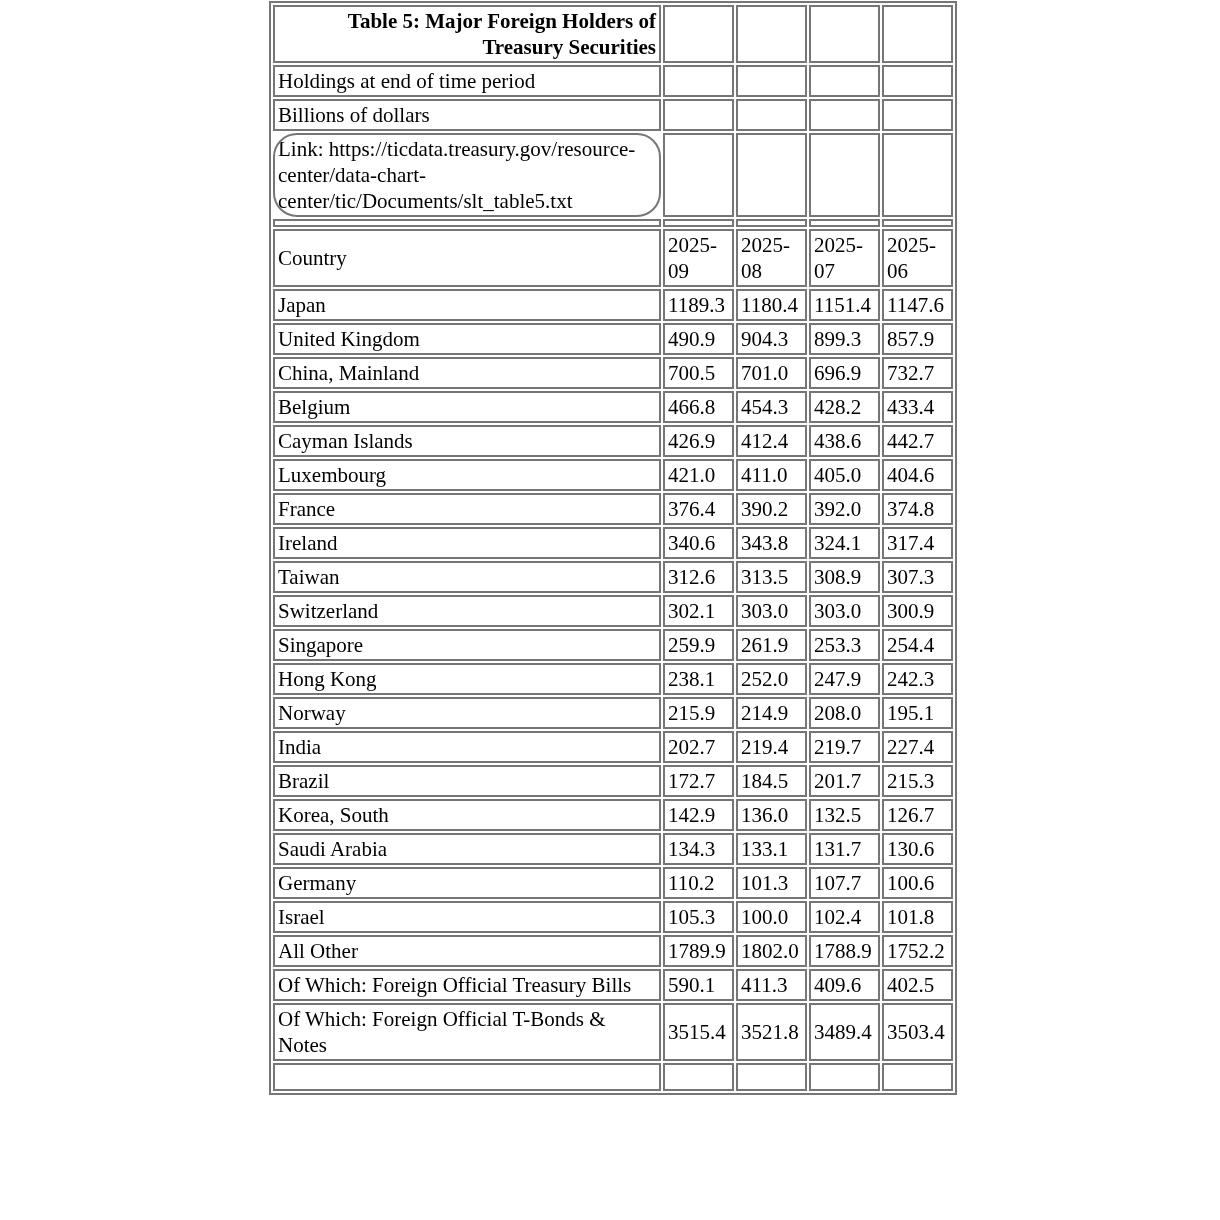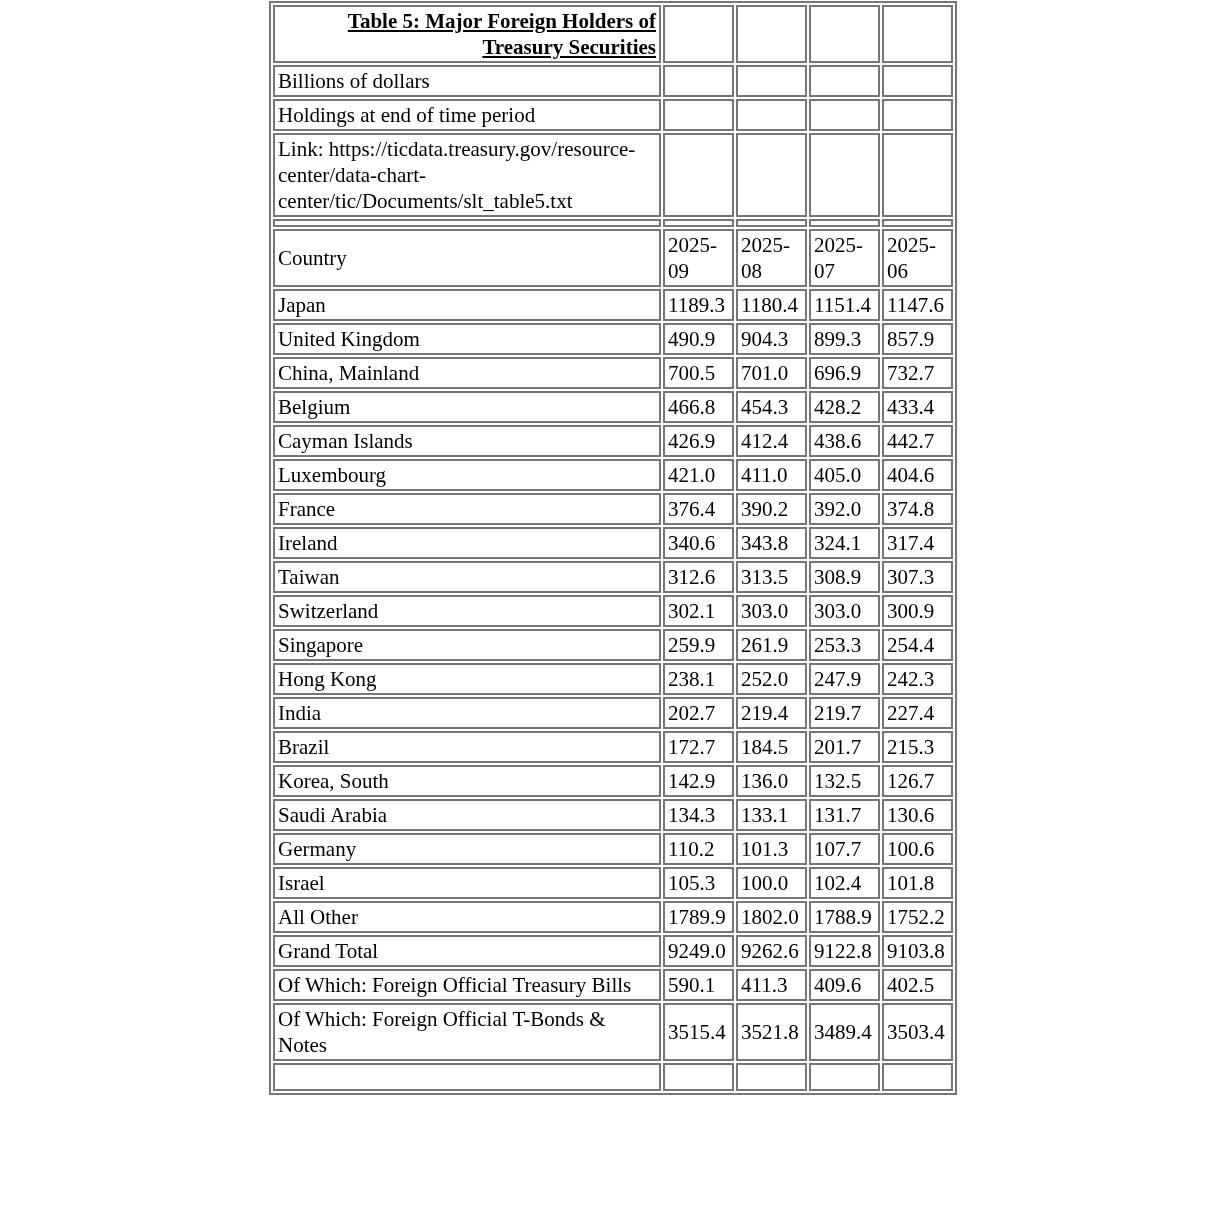--- a/index.html
+++ b/index.html
@@ -40,24 +40,24 @@
     vertical-align: middle;
     text-align: left;
     background: #ffffff;
     overflow: hidden;
   }
   .col-country { width: 388px; }
   .col-num     { width: 71px;  }
   tr.title-row td.title-cell {
     font-weight: bold;
     text-align: right;
-    text-decoration: underline;
   }
   td.link-cell {
     overflow-wrap: break-word;
+    border-radius: 24px;
   }
   tr.spacer td {
     height: 8px;
     padding: 0;
   }
   tr.partial td {
     height: 28px;
     padding: 0;
   }
 </style>
@@ -68,28 +68,28 @@
   <table class="t5">
     <tbody>
       <tr class="title-row">
         <td class="col-country title-cell">Table 5: Major Foreign Holders of Treasury Securities</td>
         <td class="col-num"></td>
         <td class="col-num"></td>
         <td class="col-num"></td>
         <td class="col-num"></td>
       </tr>
       <tr>
+        <td class="col-country">Holdings at end of time period</td>
+        <td class="col-num"></td>
+        <td class="col-num"></td>
+        <td class="col-num"></td>
+        <td class="col-num"></td>
+      </tr>
+      <tr>
         <td class="col-country">Billions of dollars</td>
-        <td class="col-num"></td>
-        <td class="col-num"></td>
-        <td class="col-num"></td>
-        <td class="col-num"></td>
-      </tr>
-      <tr>
-        <td class="col-country">Holdings at end of time period</td>
         <td class="col-num"></td>
         <td class="col-num"></td>
         <td class="col-num"></td>
         <td class="col-num"></td>
       </tr>
       <tr>
         <td class="col-country link-cell">
           <span>Link:</span>
           <span>https://ticdata.treasury.gov/resource-center/data-chart-center/tic/Documents/slt_table5.txt</span>
         </td>
@@ -192,20 +192,27 @@
     <td class="col-num">254.4</td>
   </tr>
         <tr>
     <td class="col-country">Hong Kong</td>
     <td class="col-num">238.1</td>
     <td class="col-num">252.0</td>
     <td class="col-num">247.9</td>
     <td class="col-num">242.3</td>
   </tr>
         <tr>
+    <td class="col-country">Norway</td>
+    <td class="col-num">215.9</td>
+    <td class="col-num">214.9</td>
+    <td class="col-num">208.0</td>
+    <td class="col-num">195.1</td>
+  </tr>
+        <tr>
     <td class="col-country">India</td>
     <td class="col-num">202.7</td>
     <td class="col-num">219.4</td>
     <td class="col-num">219.7</td>
     <td class="col-num">227.4</td>
   </tr>
         <tr>
     <td class="col-country">Brazil</td>
     <td class="col-num">172.7</td>
     <td class="col-num">184.5</td>
@@ -241,27 +248,20 @@
     <td class="col-num">101.8</td>
   </tr>
         <tr>
     <td class="col-country">All Other</td>
     <td class="col-num">1789.9</td>
     <td class="col-num">1802.0</td>
     <td class="col-num">1788.9</td>
     <td class="col-num">1752.2</td>
   </tr>
         <tr>
-    <td class="col-country">Grand Total</td>
-    <td class="col-num">9249.0</td>
-    <td class="col-num">9262.6</td>
-    <td class="col-num">9122.8</td>
-    <td class="col-num">9103.8</td>
-  </tr>
-        <tr>
     <td class="col-country">Of Which: Foreign Official Treasury Bills</td>
     <td class="col-num">590.1</td>
     <td class="col-num">411.3</td>
     <td class="col-num">409.6</td>
     <td class="col-num">402.5</td>
   </tr>
         <tr>
     <td class="col-country">Of Which: Foreign Official T-Bonds &amp; Notes</td>
     <td class="col-num">3515.4</td>
     <td class="col-num">3521.8</td>

